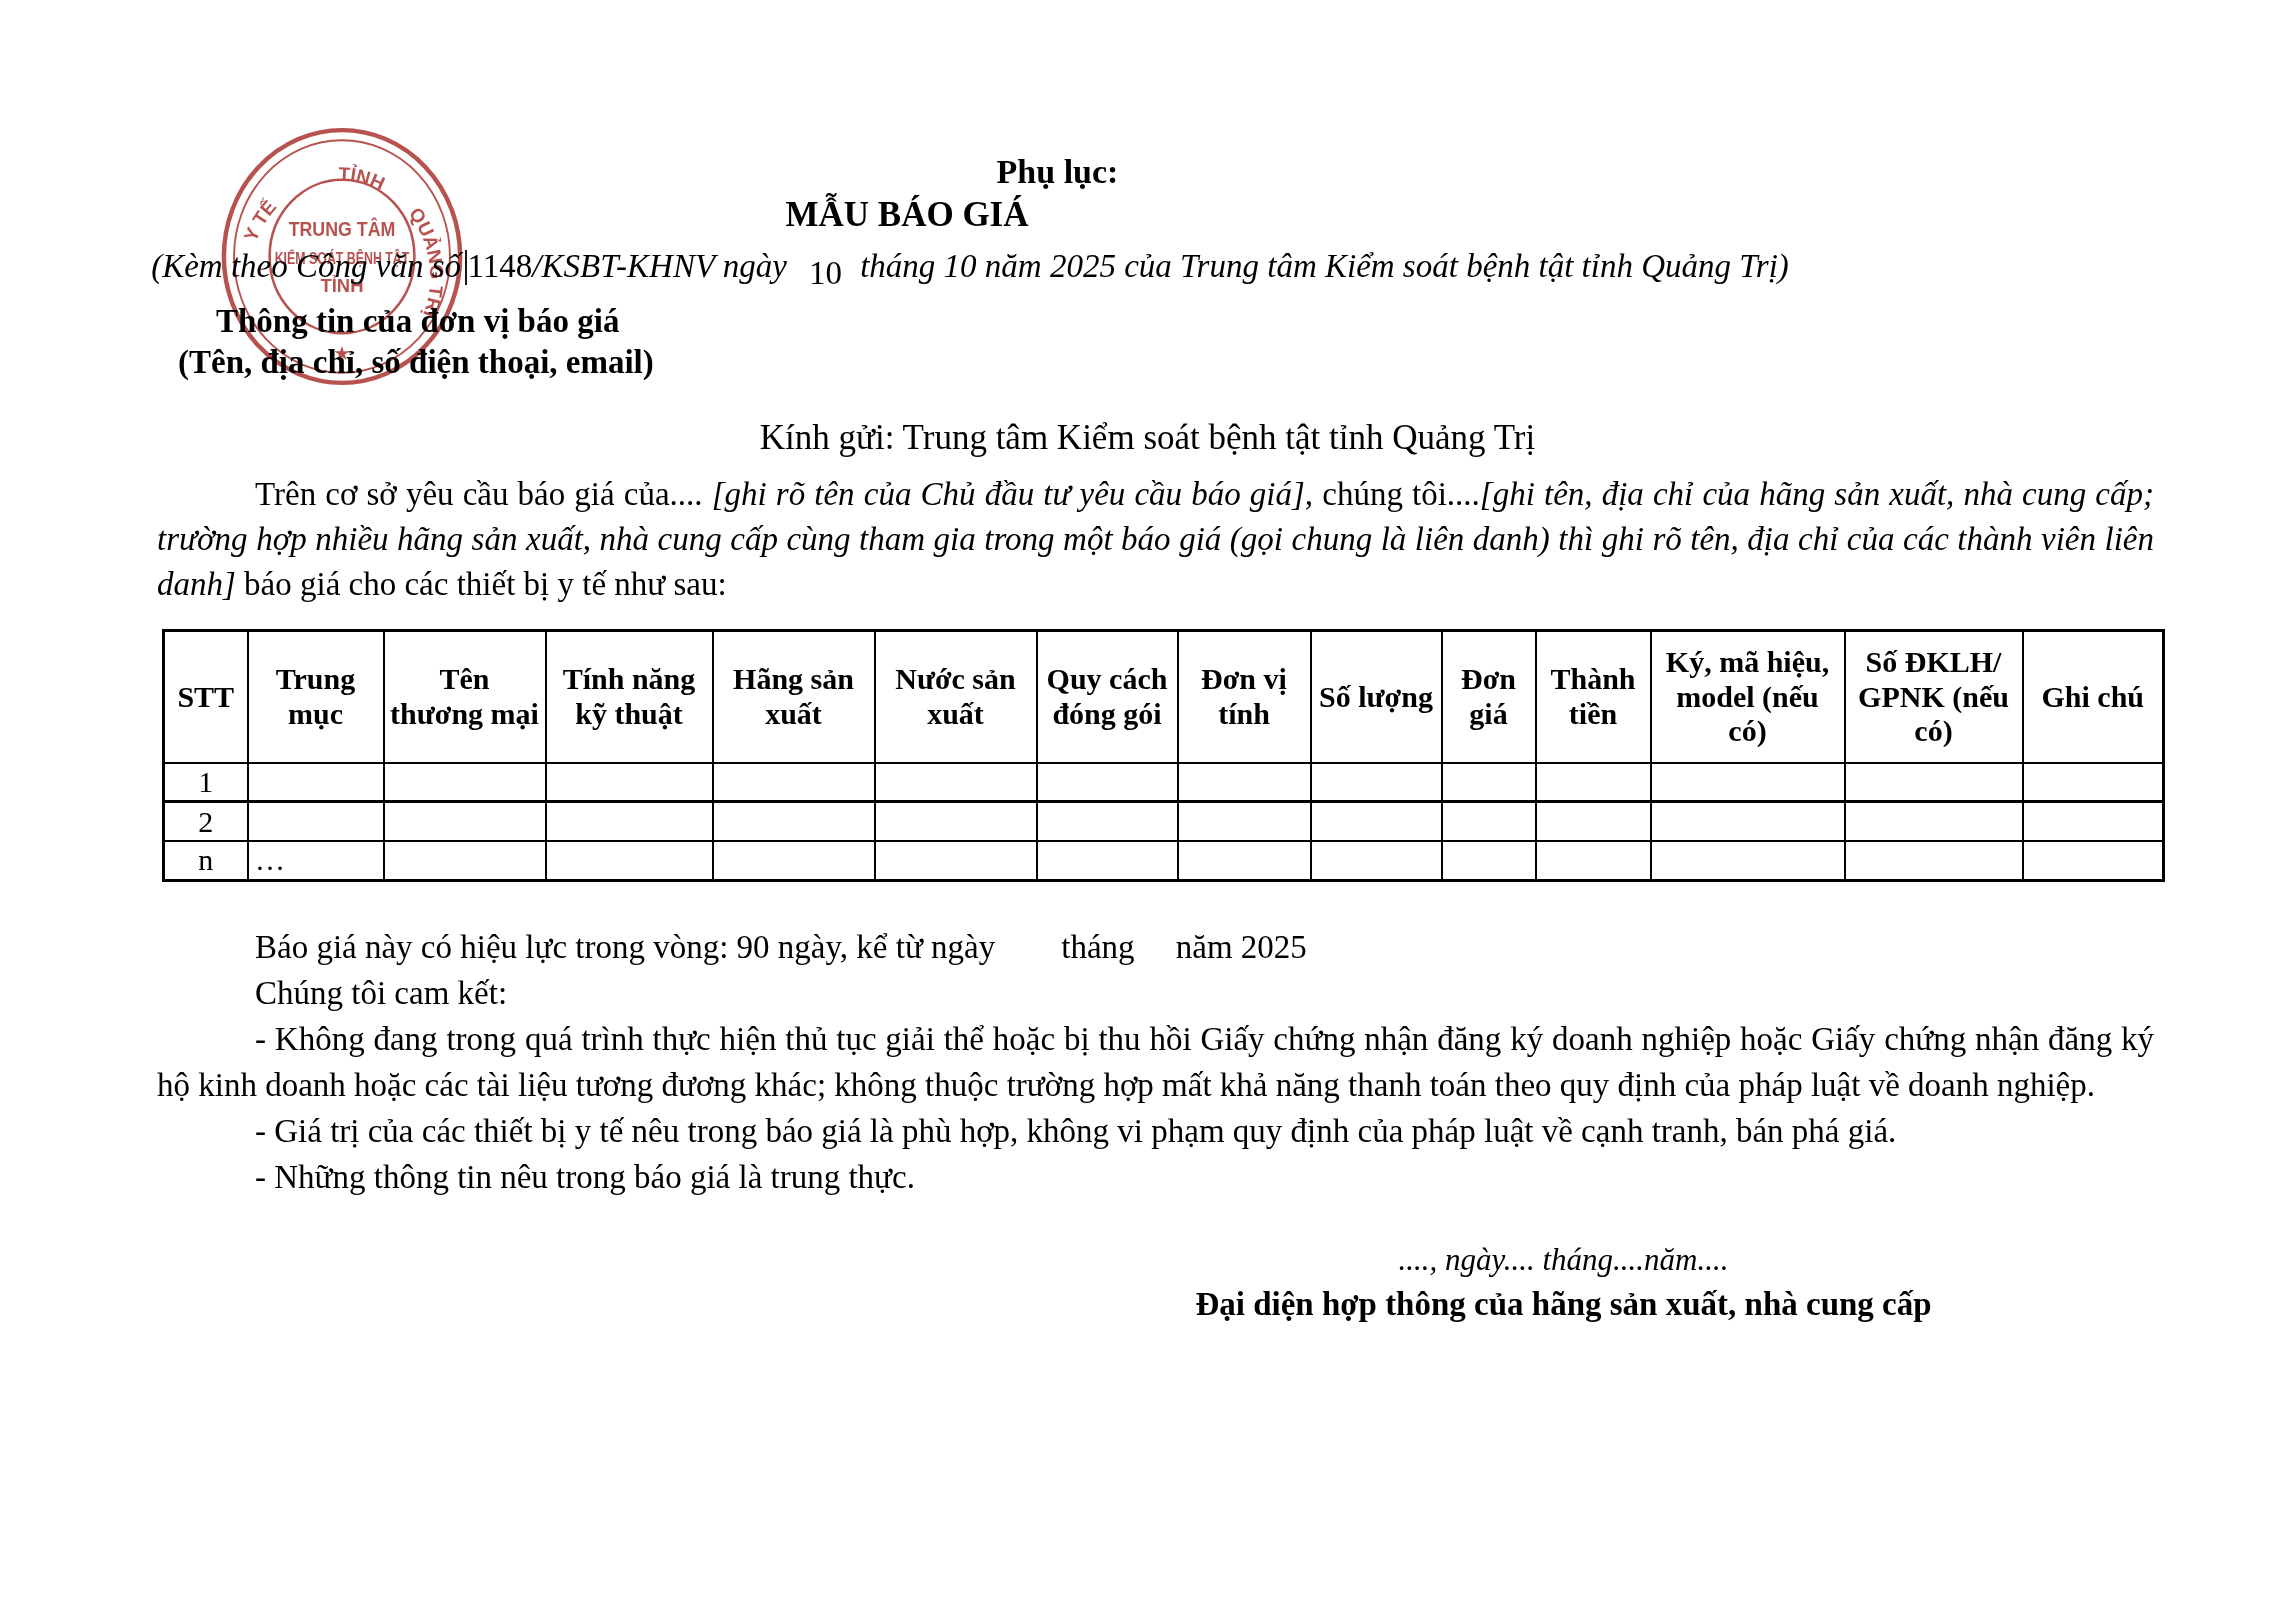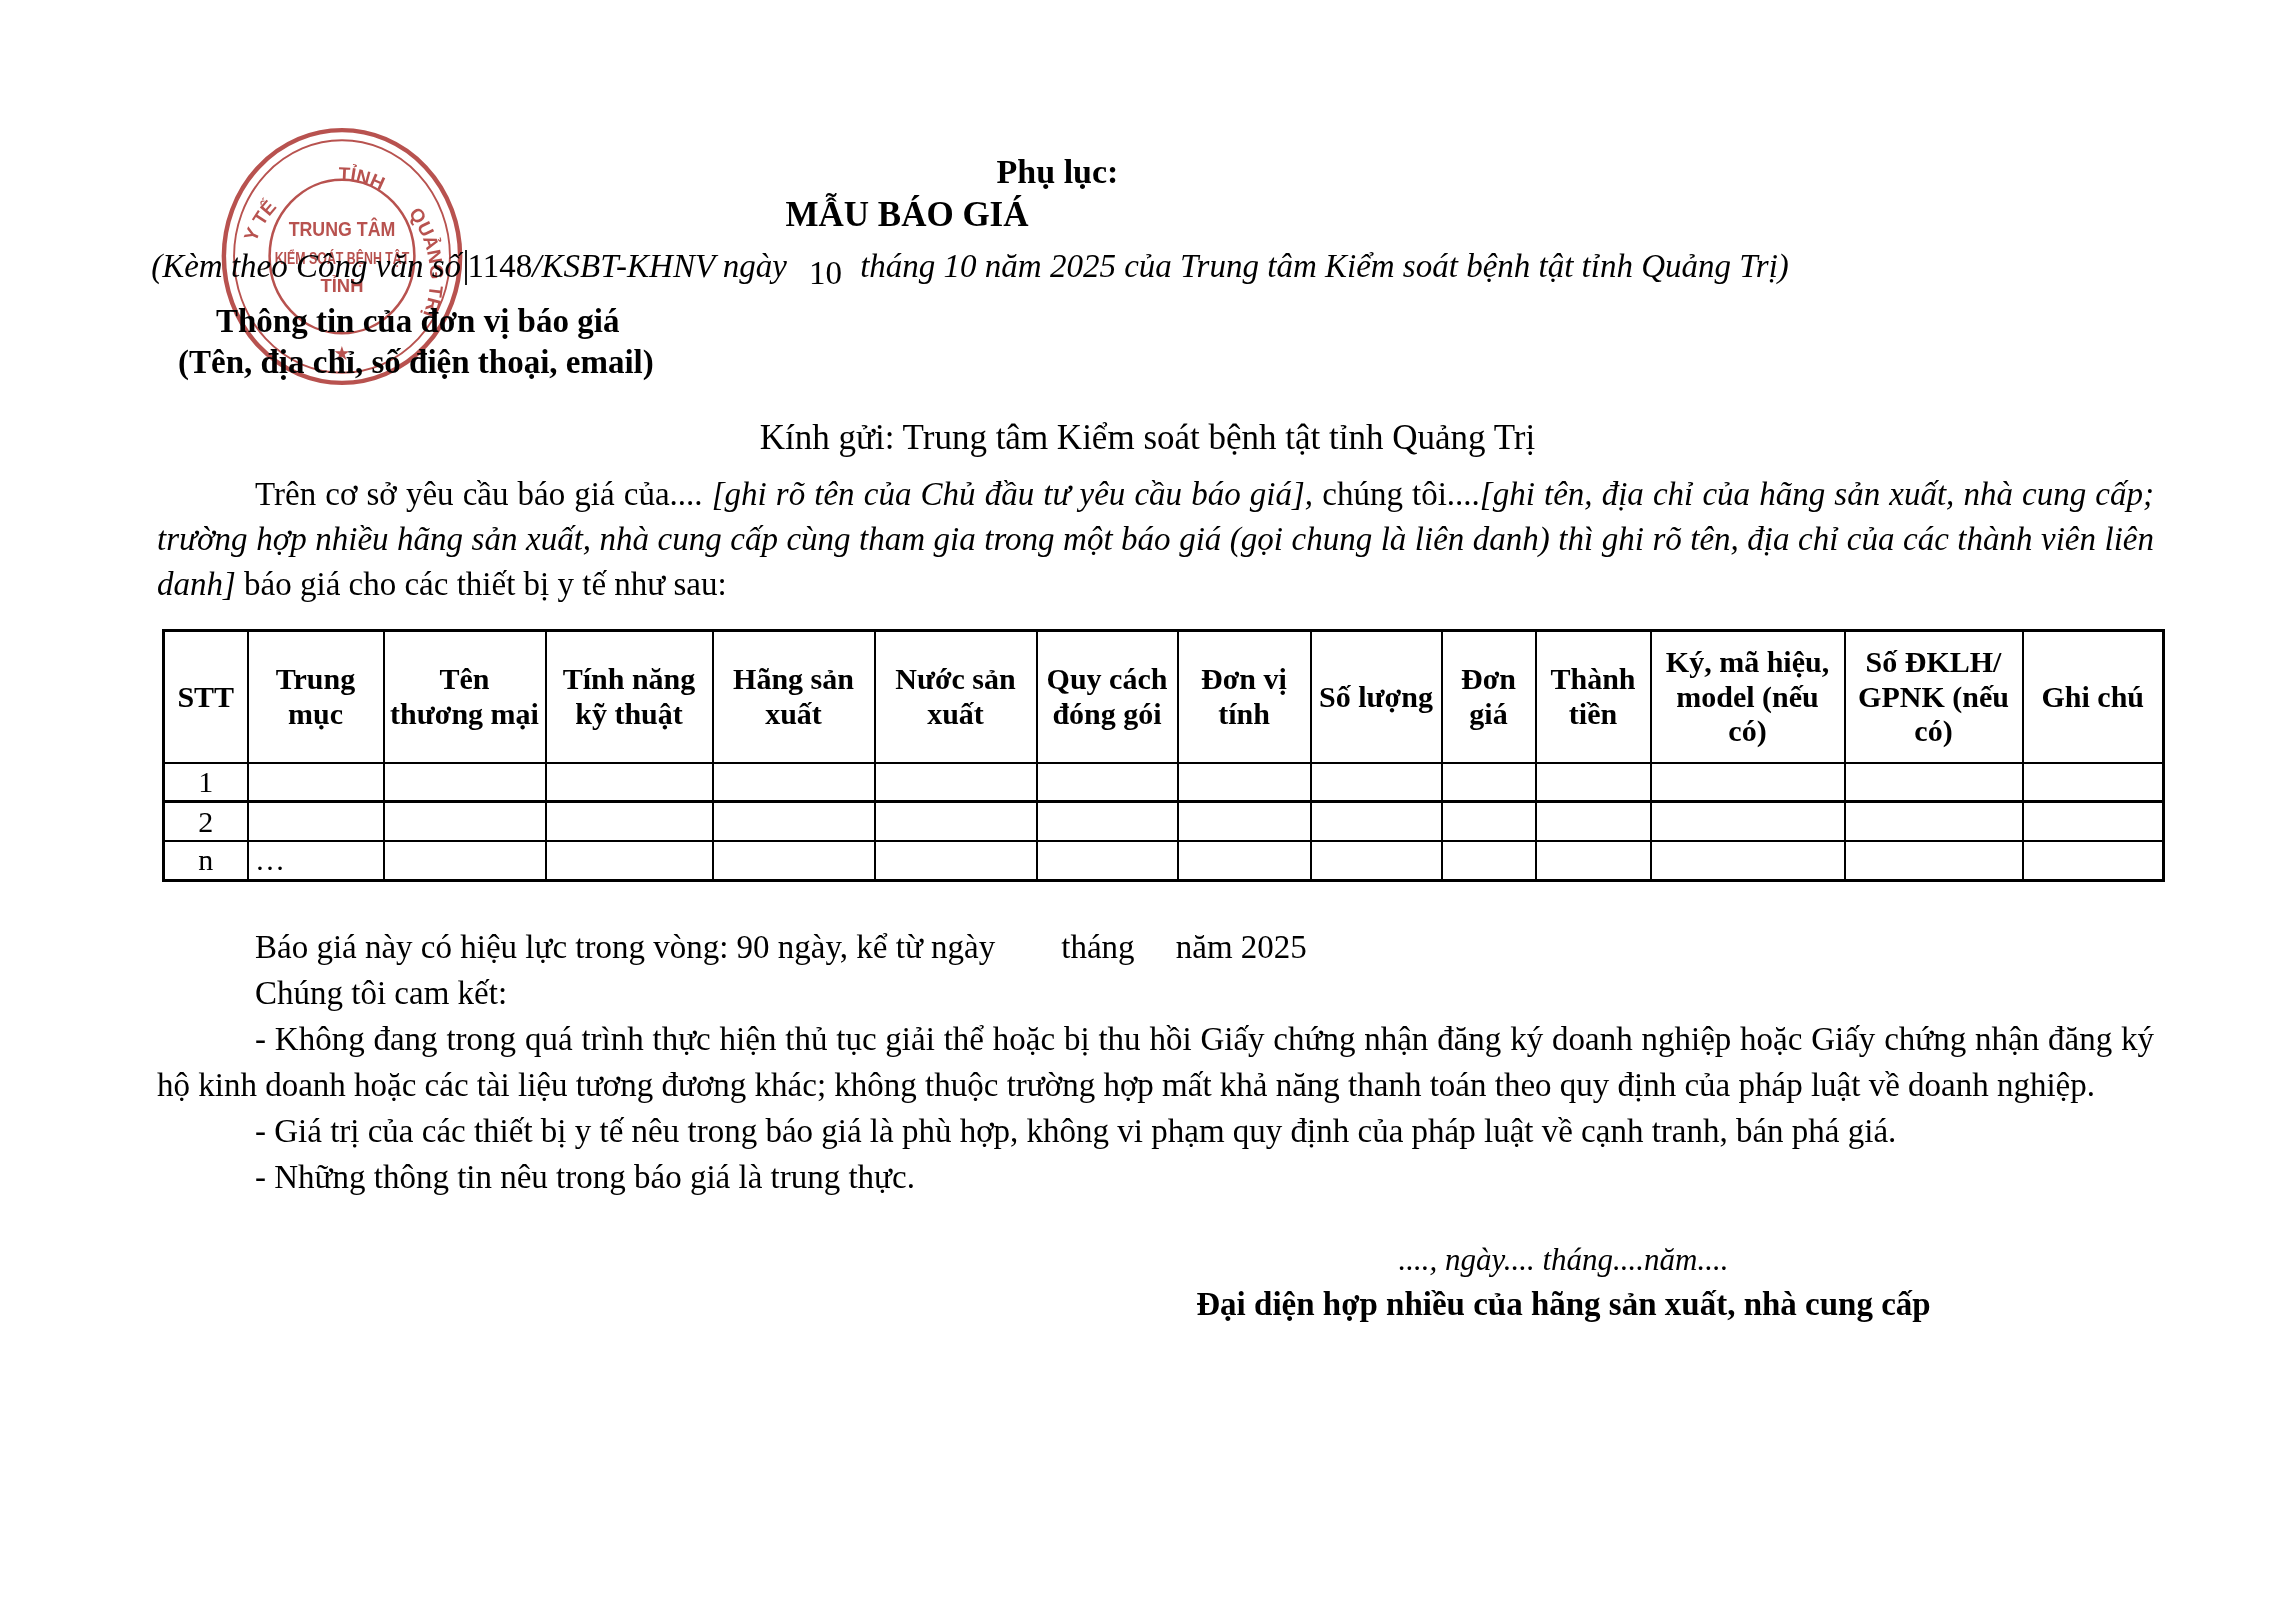--- a/index.html
+++ b/index.html
@@ -167,21 +167,21 @@
   <div class="abs body-block">
     <p>Báo giá này có hiệu lực trong vòng: 90 ngày, kể từ ngày&nbsp;&nbsp;&nbsp;&nbsp;&nbsp;&nbsp;&nbsp;&nbsp;tháng&nbsp;&nbsp;&nbsp;&nbsp;&nbsp;năm 2025</p>
     <p>Chúng tôi cam kết:</p>
     <p class="justify">- Không đang trong quá trình thực hiện thủ tục giải thể hoặc bị thu hồi Giấy chứng nhận đăng ký doanh nghiệp hoặc Giấy chứng nhận đăng ký hộ kinh doanh hoặc các tài liệu tương đương khác; không thuộc trường hợp mất khả năng thanh toán theo quy định của pháp luật về doanh nghiệp.</p>
     <p>- Giá trị của các thiết bị y tế nêu trong báo giá là phù hợp, không vi phạm quy định của pháp luật về cạnh tranh, bán phá giá.</p>
     <p>- Những thông tin nêu trong báo giá là trung thực.</p>
   </div>
 
   <div class="abs sign-block">
     <div class="sign-date">...., ngày.... tháng....năm....</div>
-    <div class="sign-title">Đại diện hợp nhiều của hãng sản xuất, nhà cung cấp</div>
+    <div class="sign-title">Đại diện hợp thông của hãng sản xuất, nhà cung cấp</div>
   </div>
 
   <svg class="abs stamp" viewBox="0 0 400 420" aria-hidden="true">
     <g stroke="#a82c28" fill="none">
       <ellipse cx="200" cy="210" rx="186" ry="199" stroke-width="7"></ellipse>
       <ellipse cx="200" cy="210" rx="170" ry="183" stroke-width="3"></ellipse>
       <ellipse cx="200" cy="210" rx="114" ry="121" stroke-width="4"></ellipse>
     </g>
     <defs>
       <path id="ringPath" d="M 58,210 A 142,152 0 1 1 57.9,210.5"></path>

